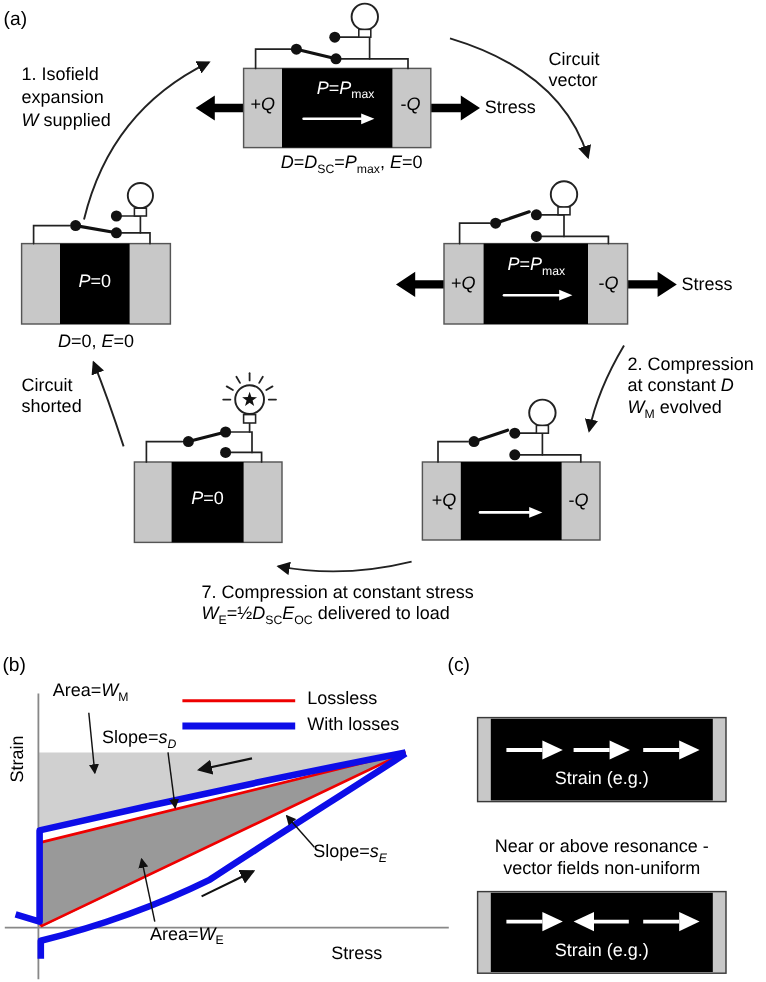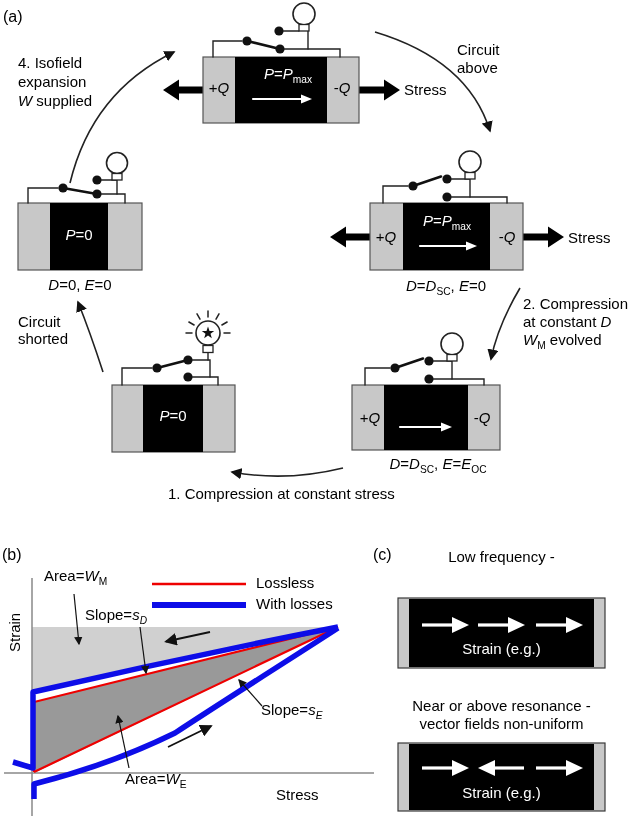--- a/index.html
+++ b/index.html
@@ -177,67 +177,66 @@
       <line x1="495" y1="768" x2="524" y2="768"></line>
           <polygon points="495,760 478,768 495,776" stroke="none"></polygon>
       <line x1="536" y1="768" x2="566" y2="768"></line>
           <polygon points="566,760 583,768 566,776" stroke="none"></polygon>
     </g>
   </g>
 </svg>
 
 <div class="t" style="left:3px;top:8px;font-size:16px">(a)</div>
 
-<div class="t" style="left:18px;top:54px">4. Isofield</div>
+<div class="t" style="left:18px;top:54px">1. Isofield</div>
 <div class="t" style="left:18px;top:73px">expansion</div>
 <div class="t" style="left:18px;top:92px"><i>W</i> supplied</div>
 
 <div class="t" style="left:457px;top:41px">Circuit</div>
-<div class="t" style="left:457px;top:59px">above</div>
+<div class="t" style="left:457px;top:59px">vector</div>
 
 <div class="t" style="left:404px;top:81px">Stress</div>
 <div class="t" style="left:568px;top:229px">Stress</div>
 
 <div class="t c w" style="left:218px;top:65px;width:140px"><i>P</i>=<i>P</i><sub>max</sub></div>
 <div class="t c" style="left:199px;top:79px;width:40px">+<i>Q</i></div>
 <div class="t c" style="left:322px;top:79px;width:40px">-<i>Q</i></div>
+<div class="t c" style="left:193px;top:127px;width:200px"><i>D</i>=<i>D</i><sub>SC</sub>=<i>P</i><sub>max</sub>, <i>E</i>=0</div>
 
 <div class="t c w" style="left:377px;top:212px;width:140px"><i>P</i>=<i>P</i><sub>max</sub></div>
 <div class="t c" style="left:366px;top:228px;width:40px">+<i>Q</i></div>
 <div class="t c" style="left:487px;top:228px;width:40px">-<i>Q</i></div>
-<div class="t c" style="left:346px;top:277px;width:200px"><i>D</i>=<i>D</i><sub>SC</sub>, <i>E</i>=0</div>
 
 <div class="t" style="left:523px;top:295px">2. Compression</div>
 <div class="t" style="left:523px;top:313px">at constant <i>D</i></div>
 <div class="t" style="left:523px;top:331px"><i>W</i><sub>M</sub> evolved</div>
 
 <div class="t c" style="left:350px;top:409px;width:40px">+<i>Q</i></div>
 <div class="t c" style="left:462px;top:409px;width:40px">-<i>Q</i></div>
-<div class="t c" style="left:338px;top:455px;width:200px"><i>D</i>=<i>D</i><sub>SC</sub>, <i>E</i>=<i>E</i><sub>OC</sub></div>
 
 <div class="t c w" style="left:103px;top:407px;width:140px"><i>P</i>=0</div>
 
 <div class="t c w" style="left:9px;top:226px;width:140px"><i>P</i>=0</div>
 <div class="t c" style="left:-20px;top:276px;width:200px"><i>D</i>=0, <i>E</i>=0</div>
 
 <div class="t" style="left:18px;top:313px">Circuit</div>
 <div class="t" style="left:18px;top:330px">shorted</div>
 
-<div class="t" style="left:168px;top:485px">1. Compression at constant stress</div>
+<div class="t" style="left:168px;top:485px">7. Compression at constant stress</div>
+<div class="t" style="left:168px;top:503px"><i>W</i><sub>E</sub>=½<i>D</i><sub>SC</sub><i>E</i><sub>OC</sub> delivered to load</div>
 
 <div class="t" style="left:2px;top:546px;font-size:16px">(b)</div>
 <div class="t" style="left:44px;top:567px">Area=<i>W</i><sub>M</sub></div>
 <div class="t" style="left:85px;top:606px">Slope=<i>s</i><sub><i>D</i></sub></div>
 <div class="t" style="left:256px;top:574px">Lossless</div>
 <div class="t" style="left:256px;top:595px">With losses</div>
 <div class="t" style="left:261px;top:701px">Slope=<i>s</i><sub><i>E</i></sub></div>
 <div class="t" style="left:125px;top:770px">Area=<i>W</i><sub>E</sub></div>
 <div class="t" style="left:276px;top:786px">Stress</div>
 <div class="t rot" style="left:6px;top:652px">Strain</div>
 
 <div class="t" style="left:373px;top:546px;font-size:16px">(c)</div>
-<div class="t c" style="left:398px;top:548px;width:207px">Low frequency -</div>
 <div class="t c w" style="left:398px;top:640px;width:207px">Strain (e.g.)</div>
 <div class="t c" style="left:390px;top:715px;width:223px">vector fields non-uniform</div>
 <div class="t c" style="left:390px;top:697px;width:223px">Near or above resonance -</div>
 <div class="t c w" style="left:398px;top:784px;width:207px">Strain (e.g.)</div>
 
 </div>
 
 </body></html>

